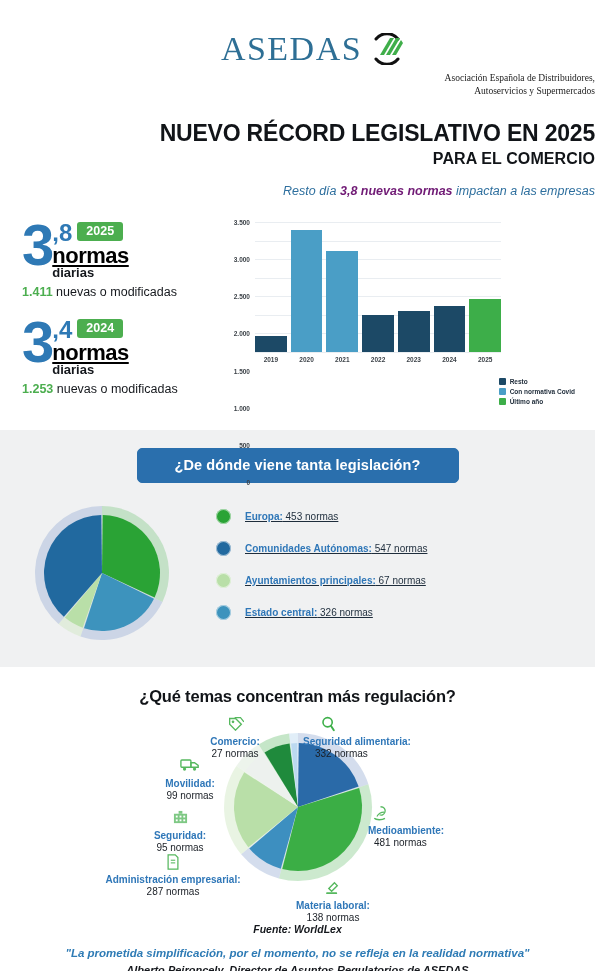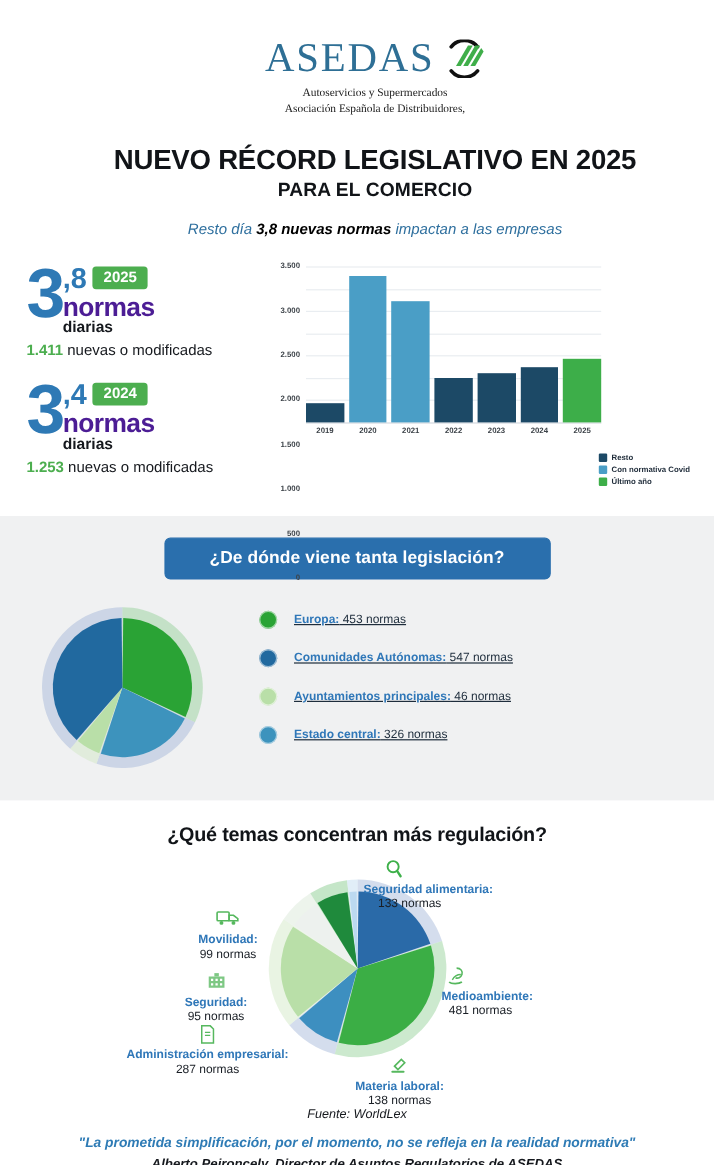--- a/index.html
+++ b/index.html
@@ -10,21 +10,21 @@
     background: #ffffff;
     width: 595px;
     height: 971px;
     overflow: hidden;
     position: relative;
     color: #14171c;
   }
   .page { width: 595px; height: 971px; position: relative; background:#fff; }
 
   
-  .header { padding-top: 30px; text-align: center; padding-left: 30px; }
+  .header { padding-top: 30px; text-align: right; padding-left: 30px; }
   .logo-row { display:flex; align-items:center; justify-content:center; gap:8px; }
   .logo-word {
     font-family: "Liberation Serif", serif;
     font-size: 34px;
     letter-spacing: 1.5px;
     font-weight: 400;
     color: #2e6f95;
   }
   .logo-mark { width: 34px; height: 32px; position: relative; display:inline-block; }
   .logo-sub {
@@ -47,21 +47,21 @@
     letter-spacing: 0.1px;
     margin-top: 3px;
     color: #111418;
   }
   .tagline {
     margin-top: 16px;
     font-size: 12.5px;
     font-style: italic;
     color: #2e6f9e;
   }
-  .tagline b { font-weight: bold; color:#000000; }
+  .tagline b { font-weight: bold; color:#701a75; }
 
   
   .sec1 { display:flex; margin-top: 16px; padding: 0 16px 0 22px; }
   .stats { width: 205px; padding-top: 6px; }
   .stat-block { margin-bottom: 18px; }
   .stat-top { display:flex; align-items:flex-start; }
   .big-num {
     font-size: 58px;
     line-height: 50px;
     font-weight: bold;
@@ -71,21 +71,21 @@
   .stat-rt { padding-top: 2px; }
   .stat-rt-row { display:flex; align-items:flex-start; }
   .dec {
     font-size: 24px; font-weight: bold; color:#2e79b5; line-height: 22px;
     margin-right: 5px;
   }
   .badge {
     background:#4cae4f; color:#fff; font-size:12.5px; font-weight:bold;
     padding: 2px 9px 3px; border-radius: 3px; line-height: 14px;
   }
-  .normas { font-size: 22px; font-weight: bold; color:#4c1d95; line-height:21px; margin-top:1px; letter-spacing:-0.5px;}
+  .normas { font-size: 22px; font-weight: bold; color:#000000; line-height:21px; margin-top:1px; letter-spacing:-0.5px;text-decoration:underline;}
   .diarias { font-size: 13px; font-weight: bold; color:#15181d; line-height:14px; }
   .stat-note { font-size: 12.5px; color:#15181d; margin-top: 5px; }
   .stat-note b { color:#4cae4f; font-weight: bold; }
 
   
   .chartwrap { flex:1; padding-top: 8px; position:relative; }
   .chart { position: relative; height: 130px; margin-left: 28px; margin-right: 78px; }
   .ylab {
     position:absolute; right: 100%; margin-right:5px; font-size:6.5px; color:#3d4349;
     transform: translateY(-50%); white-space: nowrap; font-weight:600;
@@ -126,21 +126,21 @@
   .pie2-box { position:absolute; left:50%; top: 22px; transform: translateX(-50%); }
   .tlabel { position: absolute; width: 130px; }
   .tlabel .ico { text-align:center; height: 18px; margin-bottom: 2px; }
   .tlabel .nm { font-size: 10px; font-weight: bold; color:#2f77b8; line-height:12px; }
   .tlabel .vl { font-size: 10px; color:#1a1f26; line-height:12px; }
   .tlabel.c { text-align:center; }
   .tlabel.l { text-align:left; }
 
   
   .footer { text-align:center; padding-top: 4px; }
-  .fuente { font-size: 10.5px; font-style: italic; font-weight:normal; color:#15181d; }
+  .fuente { font-size: 10.5px; font-style: italic; font-weight:bold; color:#15181d; }
   .quote { margin-top: 12px; font-size: 11.5px; font-style: italic; font-weight:bold; color:#2e7bb5; }
   .author { margin-top: 5px; font-size: 11px; font-style: italic; font-weight:bold; color:#15181d; }
 </style>
 </head>
 <body>
 
 <div class="page">
 
   <div class="header">
     <div class="logo-row">
@@ -151,22 +151,22 @@
           <path d="M28 26 A14 14 0 0 1 6 26" stroke="#111" stroke-width="3" fill="none" stroke-linecap="round"></path>
           <g fill="#3fae4a">
             <polygon points="10,22 20,5 24,5 14,22"></polygon>
             <polygon points="16,22 26,5 30,5 20,22"></polygon>
             <polygon points="22,22 31,7 33,10 26,22"></polygon>
           </g>
         </svg>
       </div>
     </div>
     <div class="logo-sub">
+      <div>Asociación Española de Distribuidores,</div>
       <div>Autoservicios y Supermercados</div>
-      <div>Asociación Española de Distribuidores,</div>
     </div>
 
     <div class="title-main">NUEVO RÉCORD LEGISLATIVO EN 2025</div>
     <div class="title-sub">PARA EL COMERCIO</div>
     <div class="tagline">
       <span>Resto día </span><b>3,8 nuevas normas</b><span> impactan a las empresas</span>
     </div>
   </div>
 
   <div class="sec1">
@@ -303,21 +303,21 @@
           <div class="l2row">
             <span class="l2dot" style="background: rgb(42, 163, 53);"></span>
             <span class="l2tx"><b>Europa:</b><span> 453 normas</span></span>
           </div>
           <div class="l2row">
             <span class="l2dot" style="background: rgb(33, 105, 159);"></span>
             <span class="l2tx"><b>Comunidades Autónomas:</b><span> 547 normas</span></span>
           </div>
           <div class="l2row">
             <span class="l2dot" style="background: rgb(185, 223, 168);"></span>
-            <span class="l2tx"><b>Ayuntamientos principales:</b><span> 46 normas</span></span>
+            <span class="l2tx"><b>Ayuntamientos principales:</b><span> 67 normas</span></span>
           </div>
           <div class="l2row">
             <span class="l2dot" style="background: rgb(61, 147, 189);"></span>
             <span class="l2tx"><b>Estado central:</b><span> 326 normas</span></span>
           </div>
         </div>
     </div>
   </div>
 
   <div class="sec3">
@@ -336,30 +336,41 @@
             <path d="M 75 75 L 75.77 11.00 A 64 64 0 0 1 135.64 54.55 Z" fill="#2a6aa8"></path>
             <path d="M 75 75 L 136.12 56.01 A 64 64 0 0 1 59.24 137.03 Z" fill="#3bae45"></path>
             <path d="M 75 75 L 57.75 136.63 A 64 64 0 0 1 26.32 116.55 Z" fill="#3d8fc0"></path>
             <path d="M 75 75 L 25.34 115.37 A 64 64 0 0 1 21.23 40.29 Z" fill="#b9dfa8"></path>
             <path d="M 75 75 L 22.08 39.01 A 64 64 0 0 1 40.26 21.25 Z" fill="#edf1ee"></path>
             <path d="M 75 75 L 41.55 20.43 A 64 64 0 0 1 66.55 11.56 Z" fill="#1f8a3c"></path>
             <path d="M 75 75 L 68.08 11.38 A 64 64 0 0 1 74.23 11.00 Z" fill="#bcd9f0"></path>
           </svg>
       </div>
 
+      <div class="tlabel c" style="left:170px; top:6px;">
+        <div class="ico">
+          <svg width="17" height="15" viewBox="0 0 20 18">
+              <path d="M3 3h7l7 7-7 7-7-7z" fill="none" stroke="#56b85e" stroke-width="1.6"></path>
+              <circle cx="7" cy="7" r="1.6" fill="#56b85e"></circle>
+              <path d="M9 2h7l4 5" fill="none" stroke="#56b85e" stroke-width="1.4"></path>
+            </svg>
+        </div>
+        <div class="nm">Comercio:</div>
+        <div class="vl">27 normas</div>
+      </div>
 
       <div class="tlabel l" style="left:303px; top:6px; width:150px;">
         <div class="ico" style="text-align:left; padding-left:18px;">
           <svg width="15" height="16" viewBox="0 0 16 18">
               <circle cx="7" cy="7" r="5.2" fill="none" stroke="#3eb04a" stroke-width="1.8"></circle>
               <line x1="10.7" y1="11" x2="14" y2="16" stroke="#3eb04a" stroke-width="2.2" stroke-linecap="round"></line>
             </svg>
         </div>
         <div class="nm">Seguridad alimentaria:</div>
-        <div class="vl" style="padding-left:12px">133 normas</div>
+        <div class="vl" style="padding-left:12px">332 normas</div>
       </div>
 
       <div class="tlabel c" style="left:125px; top:48px;">
         <div class="ico">
           <svg width="20" height="14" viewBox="0 0 22 15">
               <rect x="1" y="2" width="11" height="8" rx="1" fill="none" stroke="#56b85e" stroke-width="1.5"></rect>
               <path d="M12 5h4l4 3v2h-8z" fill="none" stroke="#56b85e" stroke-width="1.5"></path>
               <circle cx="5" cy="12" r="1.8" fill="#56b85e"></circle>
               <circle cx="16" cy="12" r="1.8" fill="#56b85e"></circle>
             </svg>

